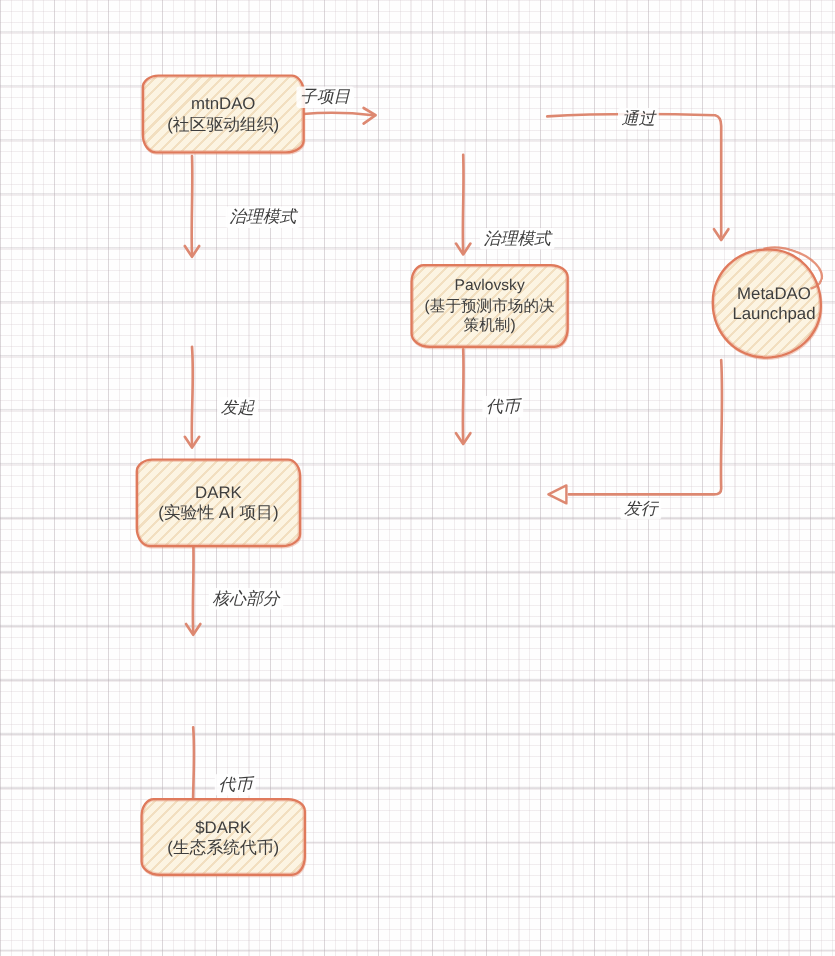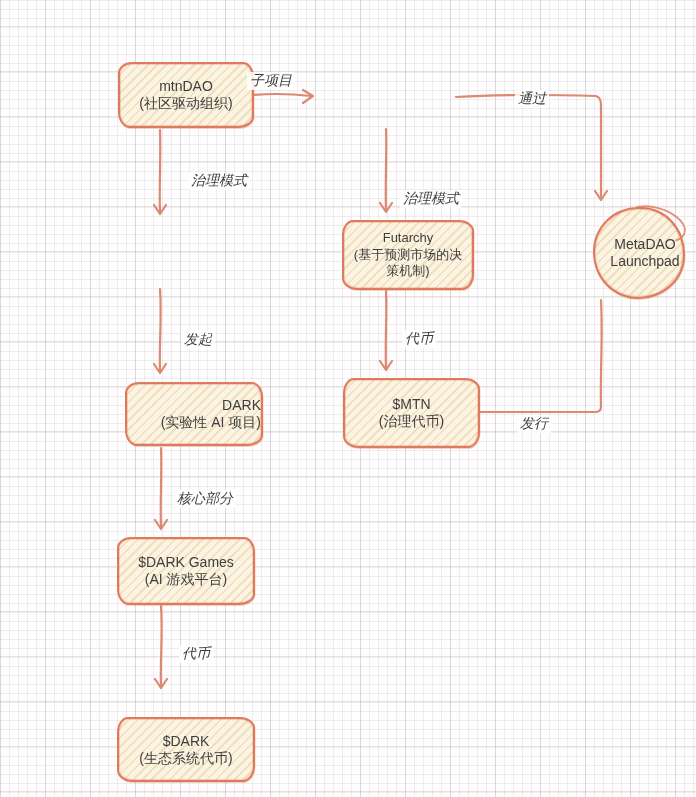--- a/index.html
+++ b/index.html
@@ -86,41 +86,33 @@
   </svg>
 
   <div class="node rect" style="left:93px;top:62px;width:136px;height:66px;">
     <span class="ln">mtnDAO</span>
     <span class="ln">(社区驱动组织)</span>
   </div>
 
 
 
   <div class="node rect small" style="left:317px;top:220px;width:132px;height:70px;">
-    <span class="ln">Futarchy</span>
+    <span class="ln">Pavlovsky</span>
     <span class="ln">(基于预测市场的决</span>
     <span class="ln">策机制)</span>
   </div>
 
-  <div class="node rect" style="left:100px;top:382px;width:138px;height:64px;align-items:flex-end;">
+  <div class="node rect" style="left:88px;top:382px;width:138px;height:74px;">
     <span class="ln">DARK</span>
     <span class="ln">(实验性 AI 项目)</span>
   </div>
 
-  <div class="node rect" style="left:318px;top:378px;width:137px;height:70px;">
-    <span class="ln">$MTN</span>
-    <span class="ln">(治理代币)</span>
-  </div>
 
-  <div class="node rect" style="left:92px;top:537px;width:138px;height:68px;">
-    <span class="ln">$DARK Games</span>
-    <span class="ln">(AI 游戏平台)</span>
-  </div>
 
-  <div class="node rect" style="left:92px;top:717px;width:138px;height:65px;">
+  <div class="node rect" style="left:92px;top:665px;width:138px;height:65px;">
     <span class="ln">$DARK</span>
     <span class="ln">(生态系统代币)</span>
   </div>
 
   <div class="node circle" style="left:568px;top:207px;width:92px;height:92px;padding-left:12px;">
     <span class="ln">MetaDAO</span>
     <span class="ln">Launchpad</span>
   </div>
 
   <div class="edge-label" style="left:271px;top:81px;">子项目</div>

